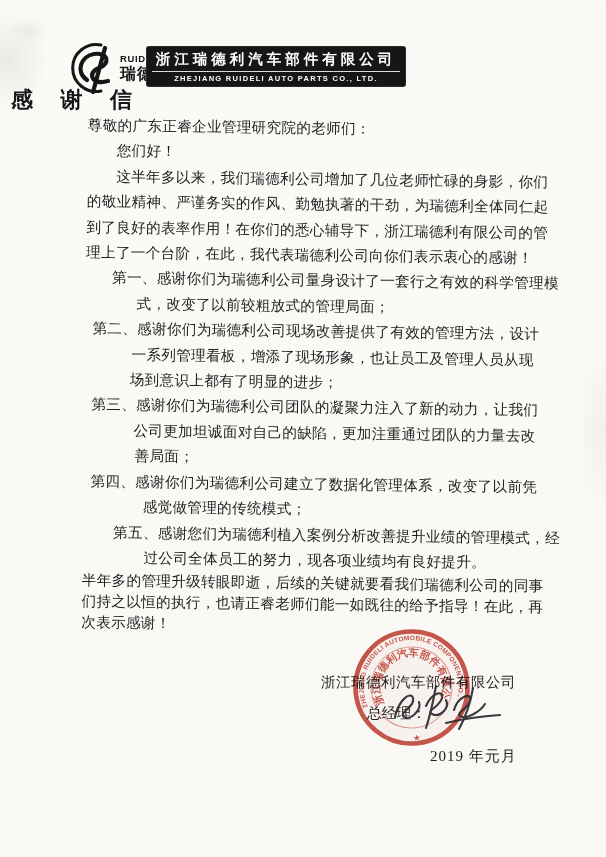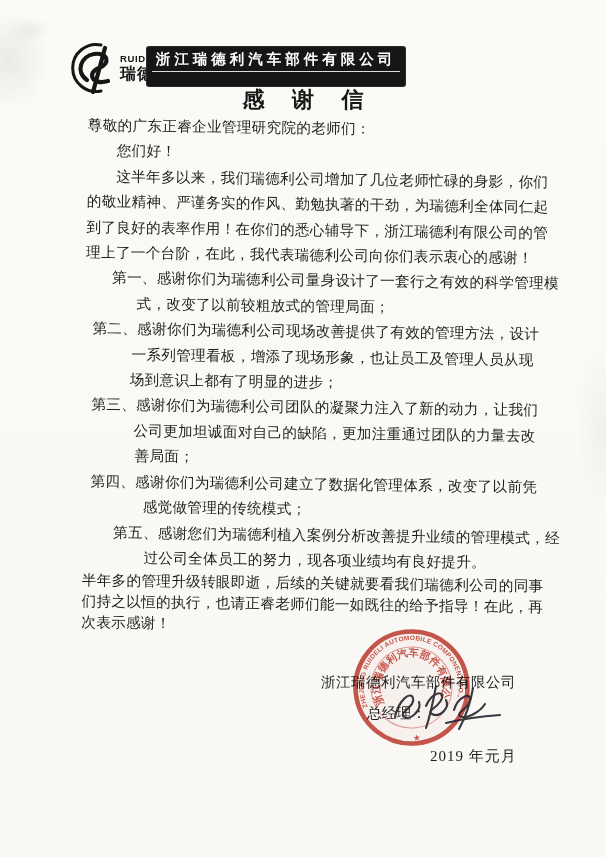--- a/index.html
+++ b/index.html
@@ -21,21 +21,21 @@
   .logo-latin { font-family:"Liberation Sans","DejaVu Sans",sans-serif; font-weight:bold; font-size:9.5px; letter-spacing:0.6px; color:#161616; }
   .logo-cn { font-family:"Liberation Sans","DejaVu Sans",sans-serif; font-weight:bold; font-size:16px; letter-spacing:1px; color:#161616; margin-top:2px; }
   .banner {
     position:absolute; left:147px; top:47px; width:258px; height:39px;
     background:#161616; color:#fff; text-align:center; padding-top:3px;
     border-radius:2px; box-shadow:0 0 0 1px #2a2a2a;
   }
   .banner-cn { font-family:"Liberation Sans","DejaVu Sans",sans-serif; font-weight:bold; font-size:14.5px; letter-spacing:4px; border-bottom:1px solid rgba(255,255,255,0.85); padding-bottom:2px; margin:0 5px; white-space:nowrap; }
   .banner-en { font-family:"Liberation Sans","DejaVu Sans",sans-serif; font-weight:bold; font-size:7.5px; letter-spacing:1.3px; margin-top:2px; white-space:nowrap; }
   
-  .title { position:absolute; left:0; right:0; top:85px; text-align:center;
+  .title { position:absolute; left:0; right:0; top:85px; 
     font-size:22px; font-weight:bold; letter-spacing:11px; padding-left:11px; color:#171717; }
   
   .body { position:absolute; left:88px; top:113px; width:470px;
     font-size:14.6px; line-height:25.4px; transform:rotate(0.75deg); transform-origin:0 0; }
   .line { white-space:nowrap; letter-spacing:0.3px; }
   .line.tight { line-height:20.8px; }
   
   .signoff-company { position:absolute; left:321px; top:673px; font-size:14.4px; letter-spacing:0.6px; white-space:nowrap; }
   .signoff-role { position:absolute; left:367px; top:704px; font-size:14.8px; white-space:nowrap; }
   .signoff-date { position:absolute; left:430px; top:747px; font-size:15px; letter-spacing:1px; white-space:nowrap; }
@@ -57,20 +57,21 @@
       <path d="M 38 6 C 34 20 30 36 26 50" stroke-width="4.2"></path>
     </svg>
     <div class="logo-text">
       <span class="logo-latin">RUIDELI</span>
       <span class="logo-cn">瑞德利</span>
     </div>
   </div>
 
   <div class="banner">
     <div class="banner-cn">浙江瑞德利汽车部件有限公司</div>
+    <div class="banner-en">ZHEJIANG RUIDELI AUTO PARTS CO., LTD.</div>
   </div>
 
   <div class="title">感 谢 信</div>
 
   <div class="body">
       <div class="line" style="padding-left: 0em;">尊敬的广东正睿企业管理研究院的老师们：</div>
       <div class="line" style="padding-left: 2em;">您们好！</div>
       <div class="line" style="padding-left: 2em;">这半年多以来，我们瑞德利公司增加了几位老师忙碌的身影，你们</div>
       <div class="line" style="padding-left: 0em;">的敬业精神、严谨务实的作风、勤勉执著的干劲，为瑞德利全体同仁起</div>
       <div class="line" style="padding-left: 0em;">到了良好的表率作用！在你们的悉心辅导下，浙江瑞德利有限公司的管</div>

